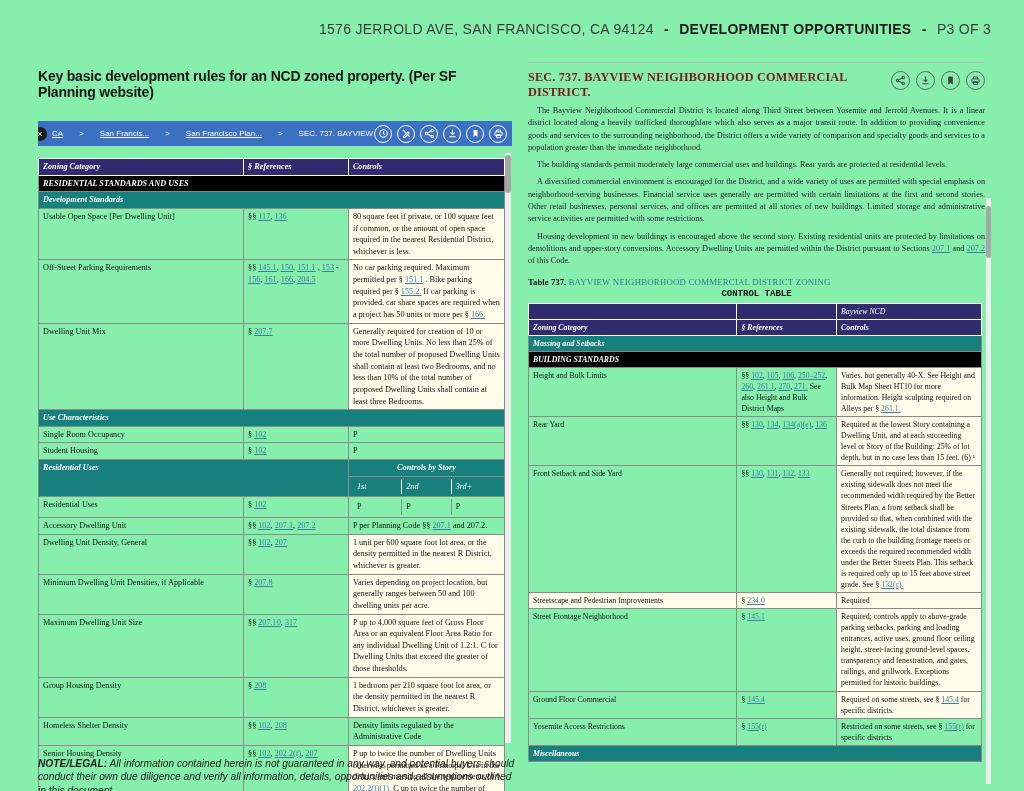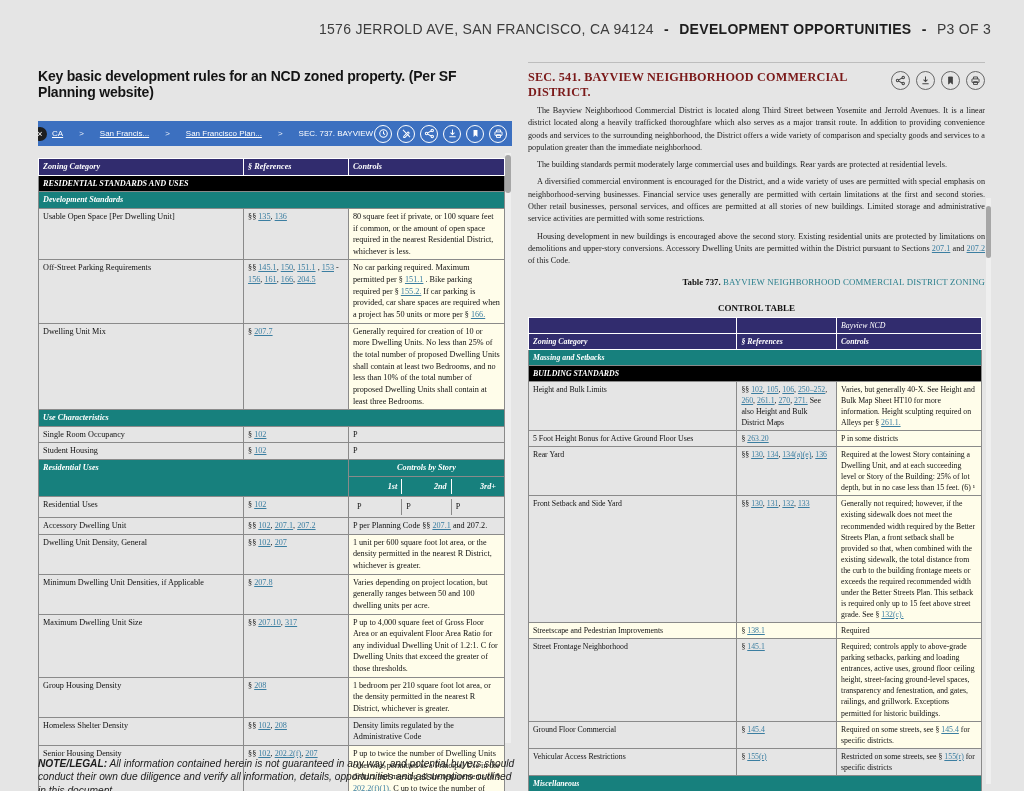--- a/index.html
+++ b/index.html
@@ -1,16 +1,16 @@
 <!DOCTYPE html>
 <html><head>
 <meta charset="utf-8">
 <style>
   html,body{margin:0;padding:0;background:#fff;}
-  .page{position:relative;width:1024px;height:791px;background:#e5e5e5;overflow:hidden;
+  .page{position:relative;width:1024px;height:791px;background:#86efac;overflow:hidden;
         font-family:"Liberation Serif",serif;color:#111;}
 
   
   .top-header{position:absolute;top:21px;left:300px;width:710px;text-align:center;
               font-family:"Liberation Sans",sans-serif;font-size:14px;letter-spacing:.3px;color:#3c3c3c;white-space:nowrap;}
   .top-header .addr{font-weight:500;}
   .top-header .dash{font-weight:bold;color:#222;margin:0 6px;}
   .top-header .docname{font-weight:bold;color:#1d1d1d;}
   .top-header .pageno{color:#3c3c3c;}
 
@@ -42,21 +42,21 @@
   table.ztable tr.group th{font-style:italic;font-weight:normal;}
   .lc1{width:44%;} .lc2{width:22.5%;} .lc3{width:33.5%;}
   .sec-black{background:#000;color:#fff;font-weight:bold;font-style:italic;}
   .sec-teal{background:#17807d;color:#fff;font-weight:bold;font-style:italic;}
   .sec-span{background:#fffdea;color:#111;}
   .yl{background:#fffdea;}
   .ref{color:#3b7ea1;text-decoration:underline;cursor:pointer;}
   td.p0{padding:0;}
   .split3{display:flex;}
   .split3>div{flex:1;padding:2px 4px;}
-  .split3.teal>div{border-left:1px solid #fff;text-align:right;font-weight:bold;font-style:italic;}
+  .split3.teal>div{border-left:1px solid #fff;text-align:left;font-weight:normal;font-style:italic;}
   .split3.teal>div:first-child{border-left:none;}
   .split3.data>div{border-left:1px solid #8a8a8a;}
   .split3.data>div:first-child{border-left:none;}
   .ctr{text-align:center !important;}
 
   
   .vscroll{position:absolute;background:#efefef;}
   .vthumb{position:absolute;background:#a6a6a6;border-radius:3px;}
 
   
@@ -66,24 +66,24 @@
 
   
   .right-panel{position:absolute;left:528px;top:62px;width:457px;}
   .rp-head{display:flex;justify-content:space-between;align-items:flex-start;border-top:1px solid #bdbdbd;
            padding-top:7px;}
   .rp-title{font-weight:bold;font-size:12.2px;color:#7b1a1a;letter-spacing:.2px;margin:0;}
   .rp-icons{display:flex;gap:6px;color:#555;margin-top:1px;}
   .rp-icons .icon-btn{width:17px;height:17px;color:#666;}
   .rp-icons svg{stroke:#444;}
   .rp-body p{font-size:8.2px;line-height:1.5;text-align:justify;text-indent:9px;margin:5px 0;color:#222;}
-  .rp-caption{text-align:right;font-size:8.8px;margin-top:9px;font-weight:bold;}
+  .rp-caption{text-align:left;font-size:8.8px;margin-top:9px;font-weight:bold;}
   .rp-caption .cap-link{color:#2a7f8d;font-weight:normal;letter-spacing:.2px;}
   .rp-caption .cap-prefix{color:#111;}
-  .rp-subcaption{text-align:center;font-size:9px;font-weight:bold;margin-top:16px;}
+  .rp-subcaption{text-align:center;font-size:9px;font-weight:bold;margin-top:2px;font-family:Liberation Mono, monospace;}
   table.ztable.right{width:454px;font-size:7.8px;line-height:1.42;margin-top:4px;}
   .rc1{width:46%;} .rc2{width:22%;} .rc3{width:32%;}
 </style>
 </head>
 <body>
 
 <div class="page">
 
   <div class="top-header">
     <span class="addr">1576 JERROLD AVE, SAN FRANCISCO, CA  94124</span>
@@ -163,21 +163,21 @@
         </thead>
         <tbody>
             <tr>
               <td class="sec-black" colspan="3">RESIDENTIAL STANDARDS AND USES</td>
             </tr>
             <tr>
               <td class="sec-teal" colspan="3">Development Standards</td>
             </tr>
             <tr>
               <td>Usable Open Space [Per Dwelling Unit]</td>
-              <td>§§ <span class="ref">135</span>, <span class="ref">136</span></td>
+              <td>§§ <span class="ref">117</span>, <span class="ref">136</span></td>
               <td class="yl">80 square feet if private, or 100 square feet if common, or the amount of open space required in the nearest Residential District, whichever is less.</td>
             </tr>
             <tr>
               <td>Off-Street Parking Requirements</td>
               <td>§§ <span class="ref">145.1</span>, <span class="ref">150</span>, <span class="ref">151.1</span> , <span class="ref">153</span> - <span class="ref">156</span>, <span class="ref">161</span>, <span class="ref">166</span>, <span class="ref">204.5</span></td>
               <td class="yl">No car parking required. Maximum permitted per § <span class="ref">151.1</span> . Bike parking required per § <span class="ref">155.2.</span> If car parking is provided, car share spaces are required when a project has 50 units or more per § <span class="ref">166.</span></td>
             </tr>
             <tr>
               <td>Dwelling Unit Mix</td>
               <td>§ <span class="ref">207.7</span></td>
@@ -264,21 +264,21 @@
     <div class="vthumb" style="left:0;top:2px;width:6px;height:38px;"></div>
   </div>
 
   <div class="note">
     <b>NOTE/LEGAL:</b>
     <span>All information contained herein is not guaranteed in any way, and potential buyers should conduct their own due diligence and verify all information, details, opportunities and assumptions outlined in this document</span>
   </div>
 
   <div class="right-panel">
     <div class="rp-head">
-      <h3 class="rp-title">SEC. 541. BAYVIEW NEIGHBORHOOD COMMERCIAL DISTRICT.</h3>
+      <h3 class="rp-title">SEC. 737. BAYVIEW NEIGHBORHOOD COMMERCIAL DISTRICT.</h3>
       <span class="rp-icons">
         <span class="icon-btn">
           <svg width="11" height="11" viewBox="0 0 14 14" fill="none" stroke-width="1.3">
               <circle cx="3.2" cy="7" r="1.5"></circle>
               <circle cx="10.5" cy="3.2" r="1.5"></circle>
               <circle cx="10.5" cy="10.8" r="1.5"></circle>
               <path d="M4.7 6.2 9 3.9M4.7 7.8 9 10.1"></path>
             </svg>
         </span>
         <span class="icon-btn">
@@ -337,51 +337,46 @@
           </tr>
           <tr>
             <td class="sec-black" colspan="3">BUILDING STANDARDS</td>
           </tr>
           <tr>
             <td>Height and Bulk Limits</td>
             <td>§§ <span class="ref">102</span>, <span class="ref">105</span>, <span class="ref">106</span>, <span class="ref">250–252</span>, <span class="ref">260</span>, <span class="ref">261.1</span>, <span class="ref">270</span>, <span class="ref">271.</span> See also Height and Bulk District Maps</td>
             <td class="yl">Varies, but generally 40-X. See Height and Bulk Map Sheet HT10 for more information. Height sculpting required on Alleys per § <span class="ref">261.1.</span></td>
           </tr>
           <tr>
-            <td>5 Foot Height Bonus for Active Ground Floor Uses</td>
-            <td>§ <span class="ref">263.20</span></td>
-            <td class="yl">P in some districts</td>
-          </tr>
-          <tr>
             <td>Rear Yard</td>
             <td>§§ <span class="ref">130</span>, <span class="ref">134</span>, <span class="ref">134(a)(e)</span>, <span class="ref">136</span></td>
             <td class="yl">Required at the lowest Story containing a Dwelling Unit, and at each succeeding level or Story of the Building: 25% of lot depth, but in no case less than 15 feet. (6) ¹</td>
           </tr>
           <tr>
             <td>Front Setback and Side Yard</td>
             <td>§§ <span class="ref">130</span>, <span class="ref">131</span>, <span class="ref">132</span>, <span class="ref">133</span></td>
             <td class="yl">Generally not required; however, if the existing sidewalk does not meet the recommended width required by the Better Streets Plan, a front setback shall be provided so that, when combined with the existing sidewalk, the total distance from the curb to the building frontage meets or exceeds the required recommended width under the Better Streets Plan. This setback is required only up to 15 feet above street grade. See § <span class="ref">132(c).</span></td>
           </tr>
           <tr>
             <td class="yl">Streetscape and Pedestrian Improvements</td>
-            <td class="yl">§ <span class="ref">138.1</span></td>
+            <td class="yl">§ <span class="ref">234.0</span></td>
             <td class="yl">Required</td>
           </tr>
           <tr>
             <td>Street Frontage Neighborhood</td>
             <td>§ <span class="ref">145.1</span></td>
             <td class="yl">Required; controls apply to above-grade parking setbacks, parking and loading entrances, active uses, ground floor ceiling height, street-facing ground-level spaces, transparency and fenestration, and gates, railings, and grillwork. Exceptions permitted for historic buildings.</td>
           </tr>
           <tr>
             <td>Ground Floor Commercial</td>
             <td>§ <span class="ref">145.4</span></td>
             <td class="yl">Required on some streets, see § <span class="ref">145.4</span> for specific districts.</td>
           </tr>
           <tr>
-            <td>Vehicular Access Restrictions</td>
+            <td>Yosemite Access Restrictions</td>
             <td>§ <span class="ref">155(r)</span></td>
             <td>Restricted on some streets, see § <span class="ref">155(r)</span> for specific districts</td>
           </tr>
           <tr>
             <td class="sec-teal" colspan="3">Miscellaneous</td>
           </tr>
         </tbody>
     </table>
   </div>
 

